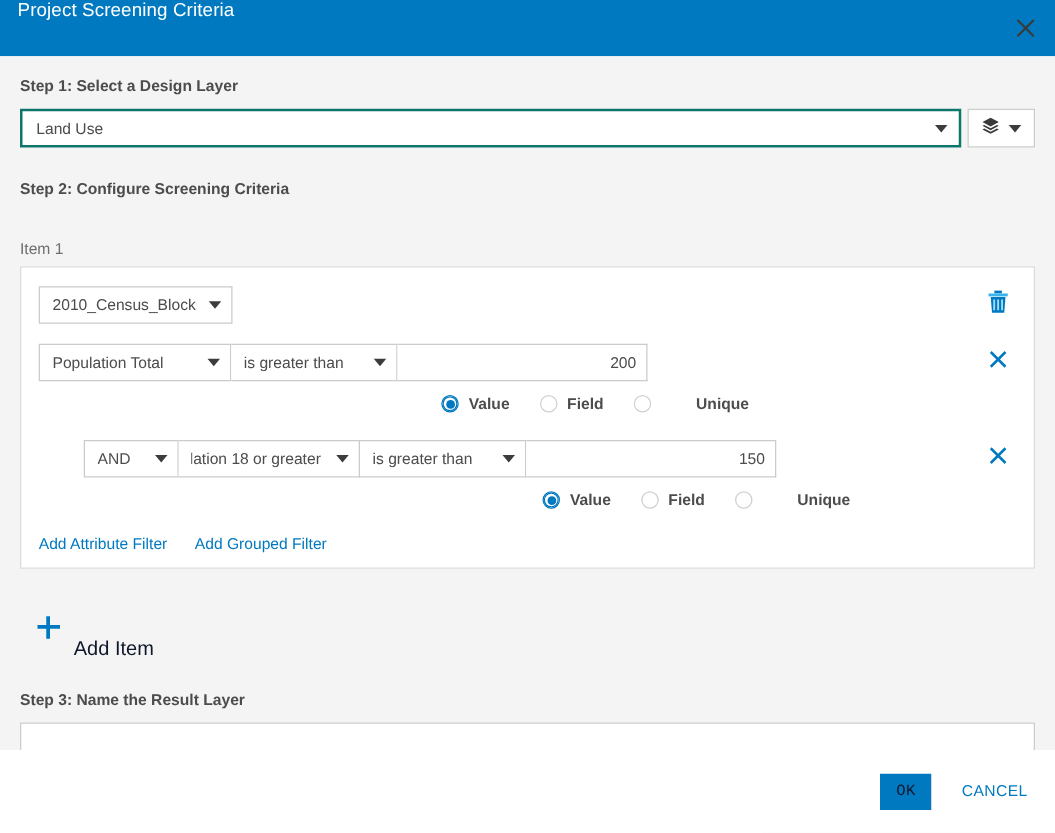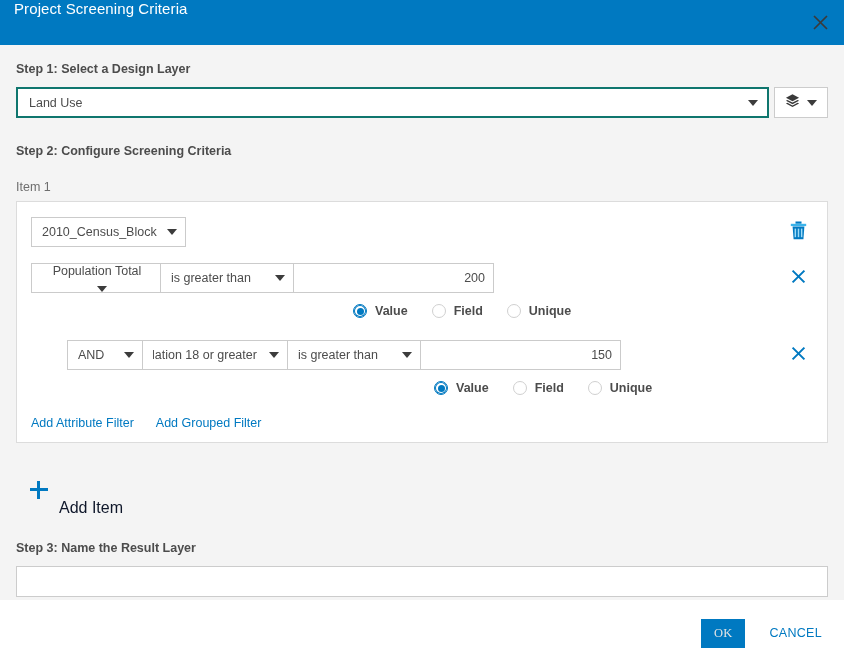--- a/index.html
+++ b/index.html
@@ -93,21 +93,21 @@
     display: flex; align-items: center; justify-content: center;
     gap: 7px;
     cursor: pointer;
   }
   .layers-icon { display: block; }
 
   
   .item-title {
     font-size: 12.5px;
     color: #6e6e6e;
-    margin-top: 22px;
+    margin-top: 34px;
   }
   .item-card {
     margin-top: 7px;
     background: #ffffff;
     border: 1px solid #dcdcdc;
     padding: 15px 14px 12px 14px;
     position: relative;
   }
 
   .row {
@@ -134,21 +134,21 @@
   .fld.joined { border-left: none; }
   .fld.input-like { cursor: text; color: #4c4c4c; text-align: right; }
   .fld.clipped .txt { text-indent: -8px; }
 
   
   .row-source .fld-source { width: 155px; }
   .row-source .fld-rel { width: 103px; }
 
   
   .row-filter { margin-top: 16px; }
-  .row-filter .fld-field { width: 130px; flex-direction: column; }
+  .row-filter .fld-field { width: 154px; }
   .row-filter .fld-op { width: 133px; }
   .row-filter .fld-val { width: 200px; }
 
   .row-filter2 { margin-top: 22px; padding-left: 36px; }
   .row-filter2 .fld-and { width: 76px; }
   .row-filter2 .fld-field2 { width: 145px; }
   .row-filter2 .fld-op2 { width: 133px; }
   .row-filter2 .fld-val2 { width: 200px; }
 
   
@@ -168,21 +168,21 @@
     align-items: center;
     margin-top: 11px;
   }
   .radio-group.rg1 { padding-left: 322px; }
   .radio-group.rg2 { padding-left: 403px; }
   .radio-item {
     display: flex; align-items: flex-end;
     cursor: pointer;
     margin-right: 24px;
   }
-  .radio-item:last-child { margin-right: 0; }
+  .radio-item:last-child { margin-right: 0; gap: 28px; }
   .radio-dot {
     width: 14px; height: 14px;
     border-radius: 50%;
     border: 1px solid #d0d0d0;
     background: #ffffff;
     margin-right: 8px;
     display: flex; align-items: center; justify-content: center;
     flex: 0 0 auto;
   }
   .radio-item.checked .radio-dot {
@@ -256,28 +256,28 @@
   .footer {
     flex: 0 0 66px;
     background: #ffffff;
     display: flex;
     align-items: center;
     justify-content: flex-end;
     padding-right: 16px;
   }
   .ok-btn {
     background: #0079c1;
-    color: #e5e5e5;
+    color: #0f172a;
     font-size: 12.5px;
     border: none;
     height: 29px;
     min-width: 40px;
     padding: 0 13px;
     cursor: pointer;
-    font-family: Liberation Serif, serif;
+    font-family: Liberation Mono, monospace;
     letter-spacing: .2px;
   }
   .cancel-btn {
     background: transparent;
     color: #0079c1;
     font-size: 12.5px;
     border: none;
     margin-left: 18px;
     cursor: pointer;
     font-family: "Liberation Sans", sans-serif;

